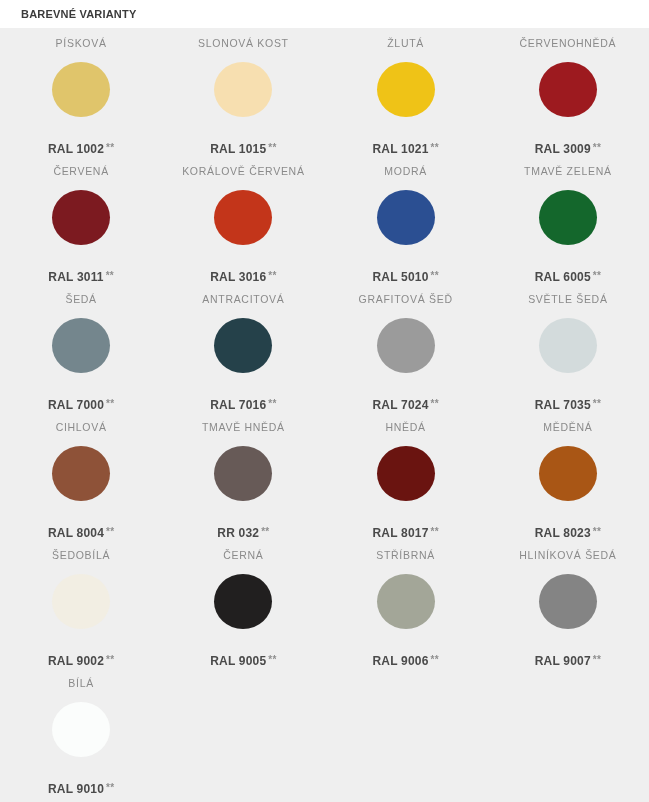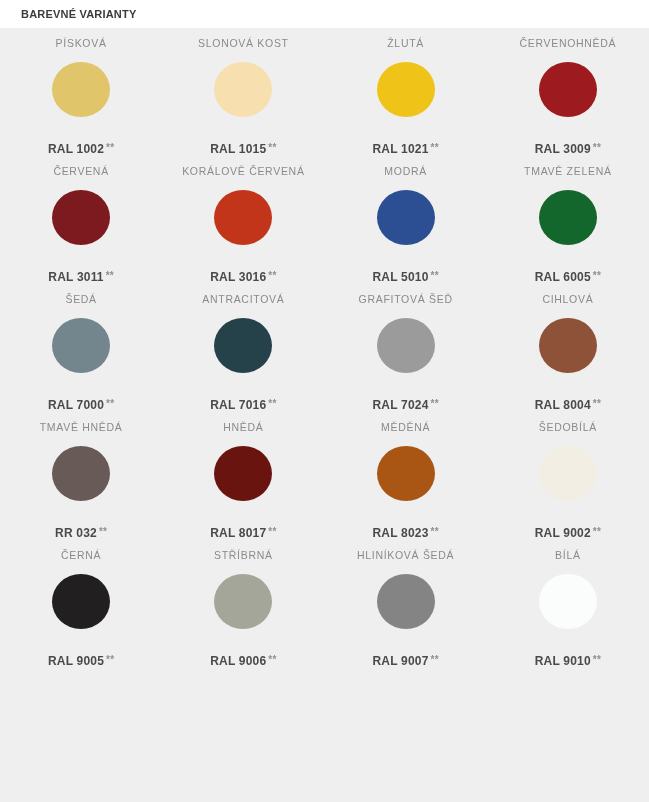--- a/index.html
+++ b/index.html
@@ -147,20 +147,25 @@
           <div class="swatch-name">ANTRACITOVÁ</div>
           <div class="swatch-dot" style="background: rgb(37, 65, 74);"></div>
           <div class="swatch-code"><span>RAL 7016</span><span class="stars">**</span></div>
         </div>
         <div class="swatch">
           <div class="swatch-name">GRAFITOVÁ ŠEĎ</div>
           <div class="swatch-dot" style="background: rgb(155, 155, 155);"></div>
           <div class="swatch-code"><span>RAL 7024</span><span class="stars">**</span></div>
         </div>
         <div class="swatch">
+          <div class="swatch-name">SVĚTLE ŠEDÁ</div>
+          <div class="swatch-dot" style="background: rgb(211, 219, 220);"></div>
+          <div class="swatch-code"><span>RAL 7035</span><span class="stars">**</span></div>
+        </div>
+        <div class="swatch">
           <div class="swatch-name">CIHLOVÁ</div>
           <div class="swatch-dot" style="background: rgb(142, 82, 56);"></div>
           <div class="swatch-code"><span>RAL 8004</span><span class="stars">**</span></div>
         </div>
         <div class="swatch">
           <div class="swatch-name">TMAVĚ HNĚDÁ</div>
           <div class="swatch-dot" style="background: rgb(103, 90, 87);"></div>
           <div class="swatch-code"><span>RR 032</span><span class="stars">**</span></div>
         </div>
         <div class="swatch">

